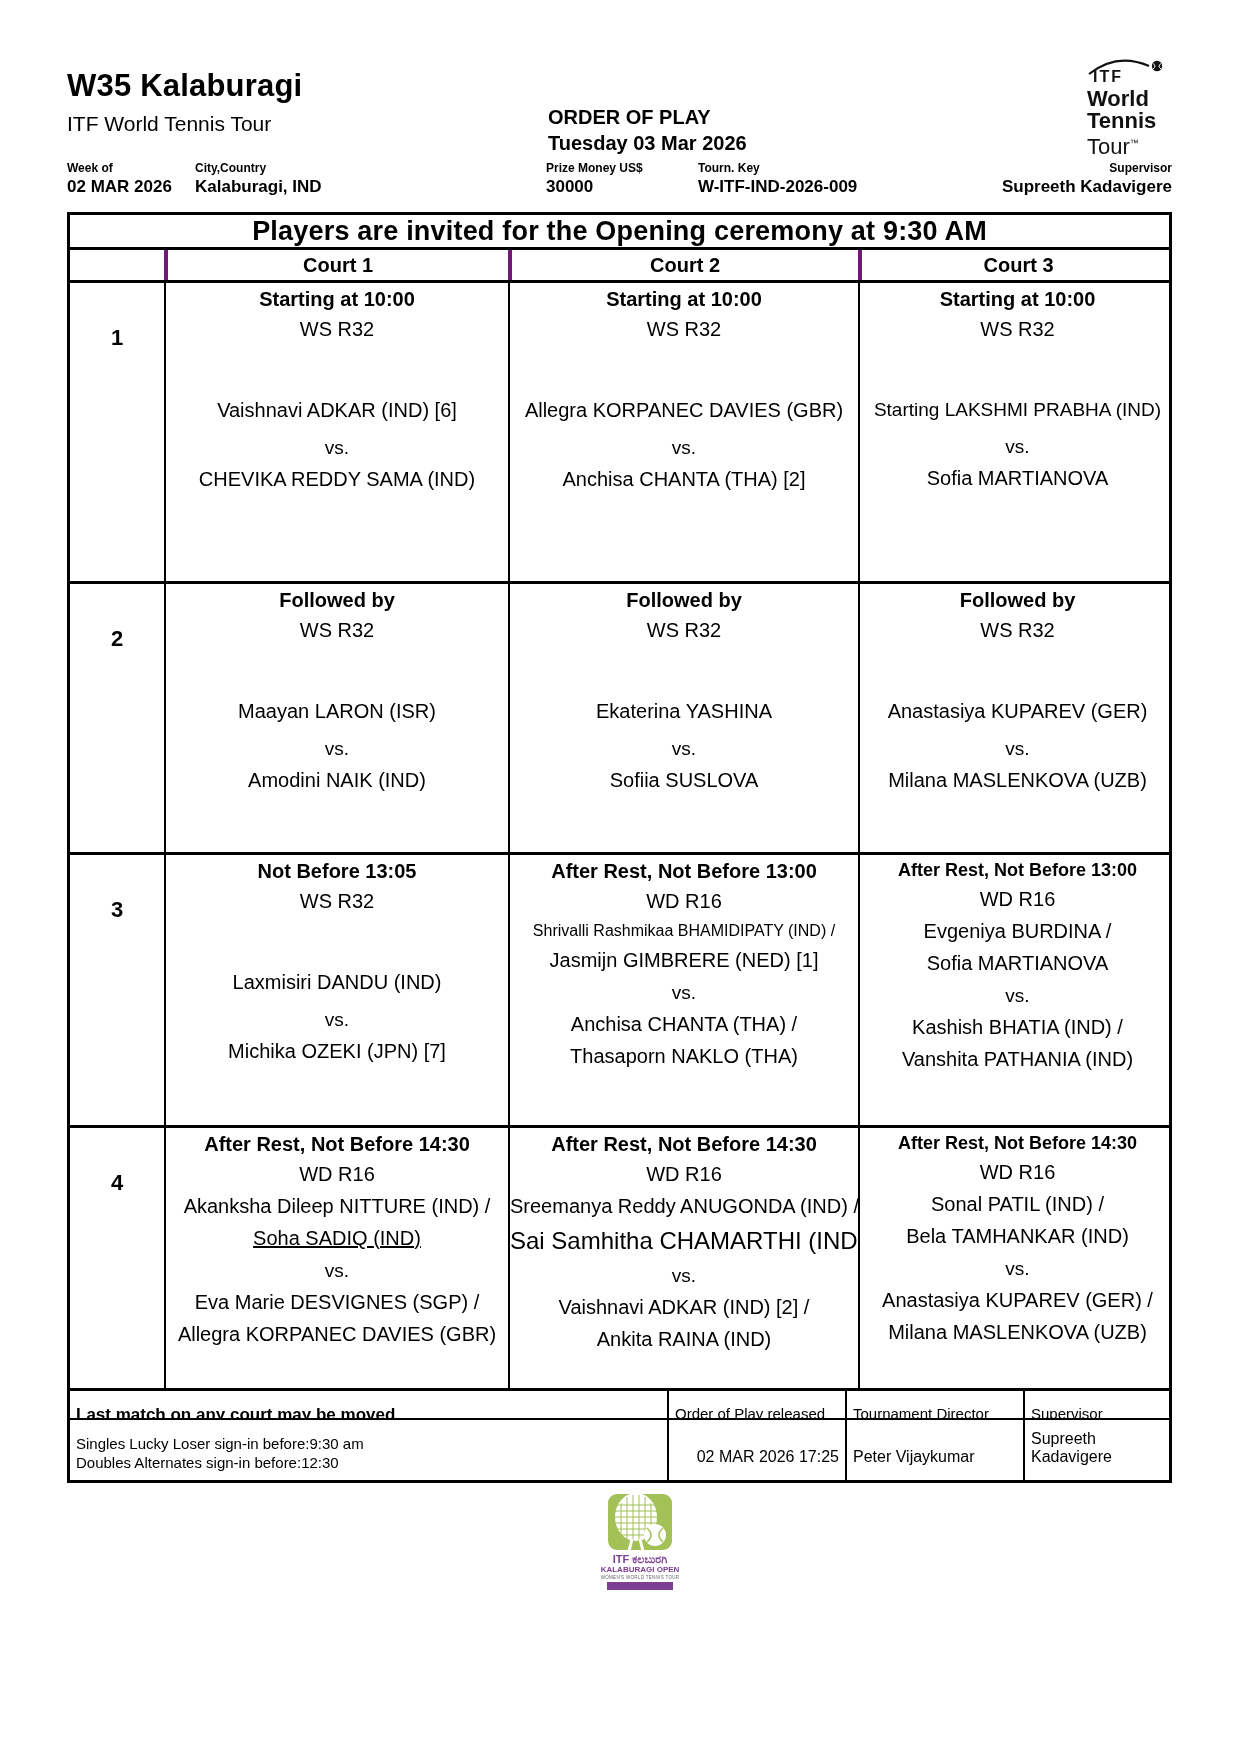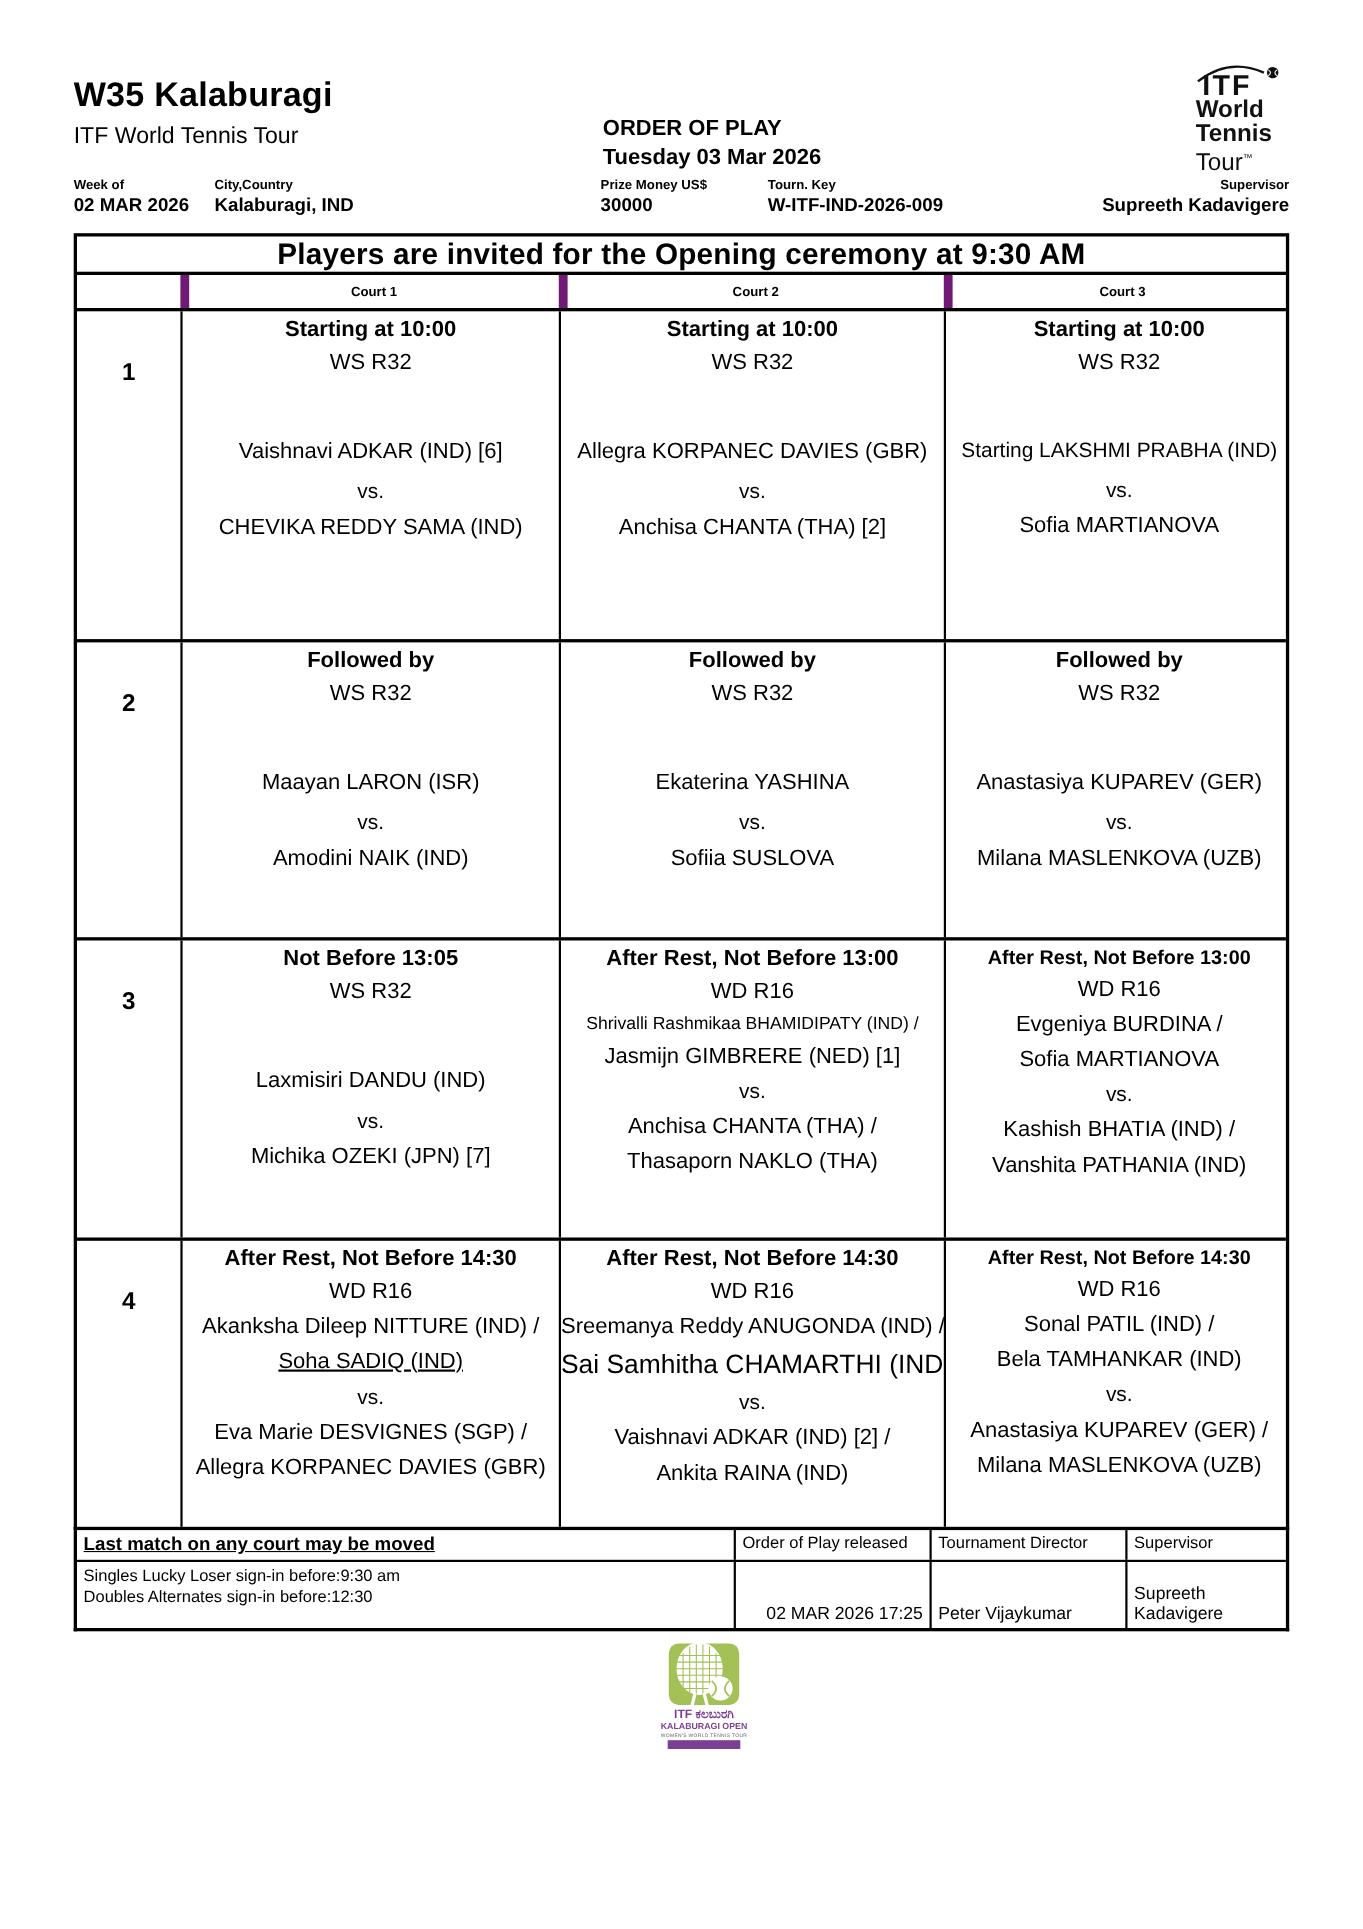--- a/index.html
+++ b/index.html
@@ -12,49 +12,49 @@
   .doc-subtitle{position:absolute;left:67px;top:112px;font-size:21px;}
   .oop-block{position:absolute;left:548px;top:104px;font-size:20px;font-weight:bold;line-height:26px;}
   .info-label{position:absolute;top:161px;font-size:12px;font-weight:bold;}
   .info-value{position:absolute;top:177px;font-size:17px;font-weight:bold;}
   .pos-week{left:67px;} .pos-city{left:195px;} .pos-prize{left:546px;} .pos-key{left:698px;}
   .pos-supervisor{right:67px;text-align:right;}
 
   
   .itf-logo{position:absolute;top:58px;right:56px;width:96px;line-height:22px;font-weight:bold;font-size:22px;color:#111;}
   .itf-logo .itf-top{position:relative;height:30px;}
-  .itf-logo .itf-word{letter-spacing:2px;font-size:26px;position:absolute;left:6px;top:8px;}
+  .itf-logo .itf-word{letter-spacing:2px;font-size:16px;position:absolute;left:6px;top:8px;}
   .itf-tour{font-weight:normal;}
   .itf-tm{font-size:9px;vertical-align:super;}
 
   
   .banner{margin:0 0 0 67px;width:1099px;border:3px solid #000;height:32px;display:flex;align-items:center;justify-content:center;
           font-size:27px;font-weight:bold;letter-spacing:.2px;}
 
   
   .schedule{margin-left:67px;width:1099px;border:3px solid #000;border-top:none;}
   .s-row{display:grid;grid-template-columns:94px 344px 350px 317px;border-bottom:3px solid #000;}
   .s-row:last-child{border-bottom:none;}
   .head-row{height:30px;border-bottom:3px solid #000;}
-  .court-head{border-left:8px solid #701a75;display:flex;align-items:center;justify-content:center;
-              font-weight:bold;font-size:12px;text-align:right;}
+  .court-head{border-left:4px solid #701a75;display:flex;align-items:center;justify-content:center;
+              font-weight:bold;font-size:20px;text-align:right;}
   .num-cell{font-size:22px;font-weight:bold;text-align:center;padding-top:42px;}
   .match-cell{border-left:2px solid #000;text-align:center;overflow:hidden;padding-bottom:24px;}
   .m-note{font-weight:bold;margin-top:5px;white-space:nowrap;}
   .m-round{font-size:20px;margin-top:7px;}
   .m-player{margin-top:9px;white-space:nowrap;}
   .m-player.gap-top{margin-top:58px;}
   .m-vs{font-size:19px;margin-top:10px;}
   .m-vs.vs-wide{margin-top:15px;margin-bottom:4px;}
 
   
   .foot{margin-left:67px;width:1099px;border:3px solid #000;border-top:none;font-size:15px;}
   .foot-row{display:grid;grid-template-columns:597px 178px 178px 146px;}
   .foot-row.labels{border-bottom:2px solid #000;height:27px;}
-  .foot-cell{border-left:2px solid #000;padding:3px 6px;overflow:hidden;}
+  .foot-cell{border-left:2px solid #000;padding:14px 6px;overflow:hidden;}
   .foot-cell.first{border-left:none;}
   .foot-note{font-weight:bold;font-size:17px;text-decoration:underline;white-space:nowrap;}
   .foot-row.values{height:60px;}
   .signin-line{font-size:15px;line-height:19px;}
   .val-bottom{display:flex;align-items:flex-end;}
   .released-val{justify-content:flex-end;text-align:right;font-size:16px;}
   .person-val{font-size:16px;}
 
   
   .tlogo{width:84px;margin:10px auto 0 auto;margin-left:598px;text-align:center;}

